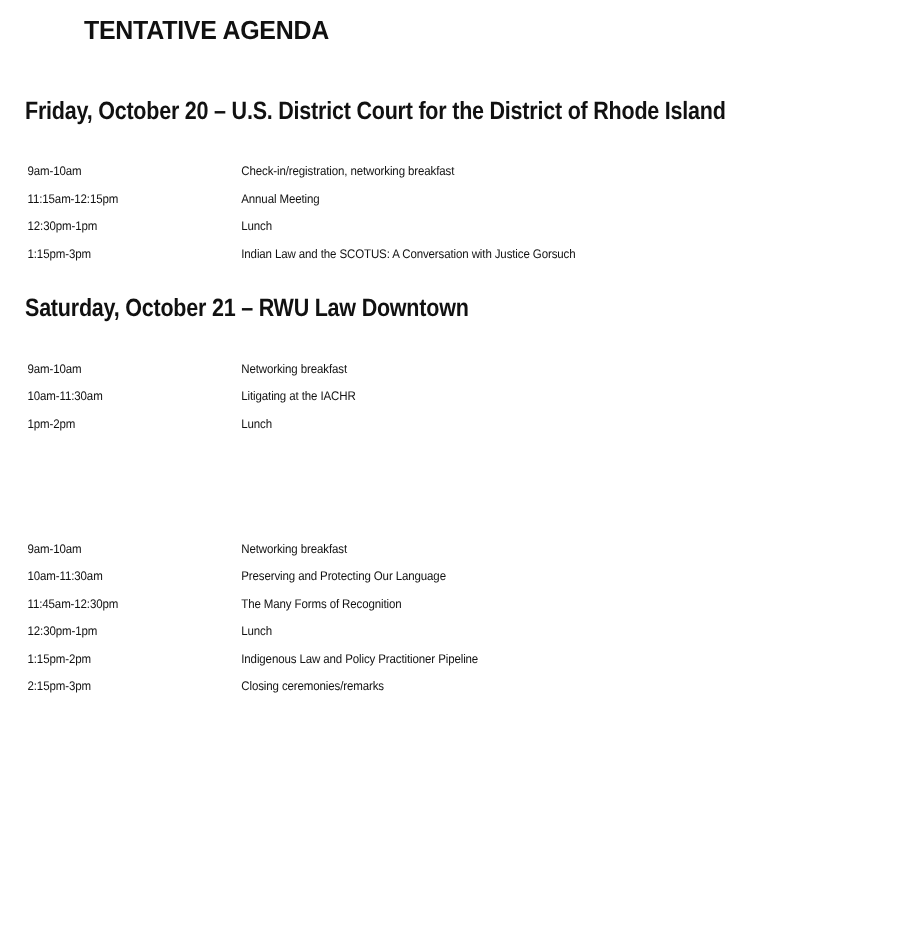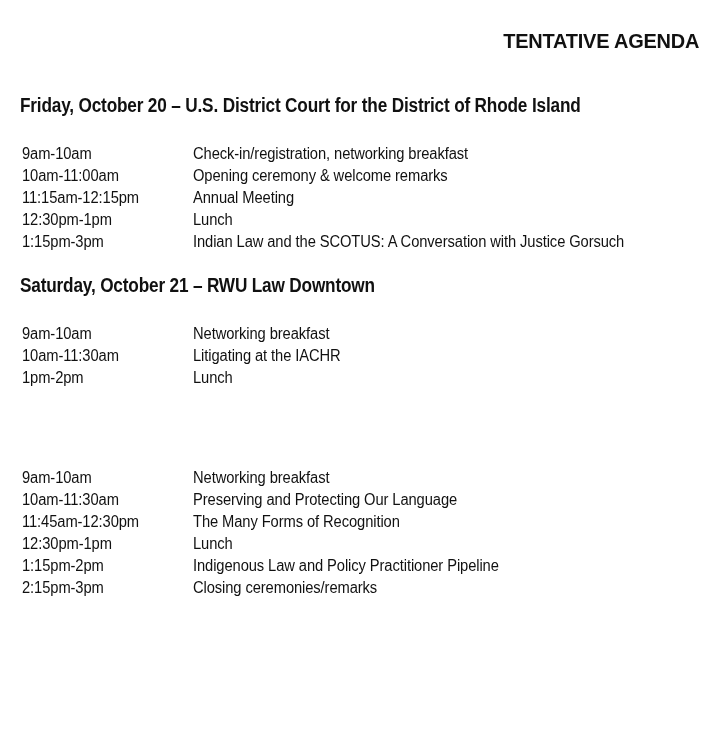--- a/index.html
+++ b/index.html
@@ -12,23 +12,23 @@
     height: 756px;
     overflow: hidden;
     font-family: "Liberation Sans", sans-serif;
     color: #111111;
     -webkit-font-smoothing: antialiased;
   }
   .page {
     padding-top: 13px;
   }
   .title {
-    margin: 16px;
+    margin: 0;
     padding-left: 62px;          
-    text-align: right;
+    text-align: left;
     font-size: 21px;
     font-weight: 700;
     line-height: 24px;
     letter-spacing: -0.2px;
   }
   .title .squeeze-c {
     display: inline-block;
     transform: scaleX(0.95);
     transform-origin: 50% 50%;
     white-space: nowrap;
@@ -50,21 +50,21 @@
     transform-origin: 0 50%;
     white-space: nowrap;
   }
   .rows {
     margin: 26px 0 0 22px;
   }
   .day-section:nth-of-type(3) .rows { margin-top: 23px; }
   .row {
     display: flex;
     align-items: baseline;
-    font-size: 16px;
+    font-size: 10px;
     line-height: 22px;
     letter-spacing: -0.1px;
   }
   .row.gap-before { margin-top: 21px; }
   .time {
     flex: 0 0 171px;
     transform: scaleX(0.92);
     transform-origin: 0 50%;
     white-space: nowrap;
   }
@@ -86,24 +86,20 @@
   <section class="day-section">
     <h2 class="day-heading">
       <span class="squeeze-h">Friday, October 20 – U.S. District Court for the District of Rhode Island</span>
     </h2>
     <div class="rows">
   <div class="row">
     <span class="time">9am-10am</span>
     <span class="event">Check-in/registration, networking breakfast</span>
   </div>
 
-  <div class="row">
-    <span class="time">10am-11:00am</span>
-    <span class="event">Opening ceremony &amp; welcome remarks</span>
-  </div>
 
   <div class="row">
     <span class="time">11:15am-12:15pm</span>
     <span class="event">Annual Meeting</span>
   </div>
 
   <div class="row">
     <span class="time">12:30pm-1pm</span>
     <span class="event">Lunch</span>
   </div>

